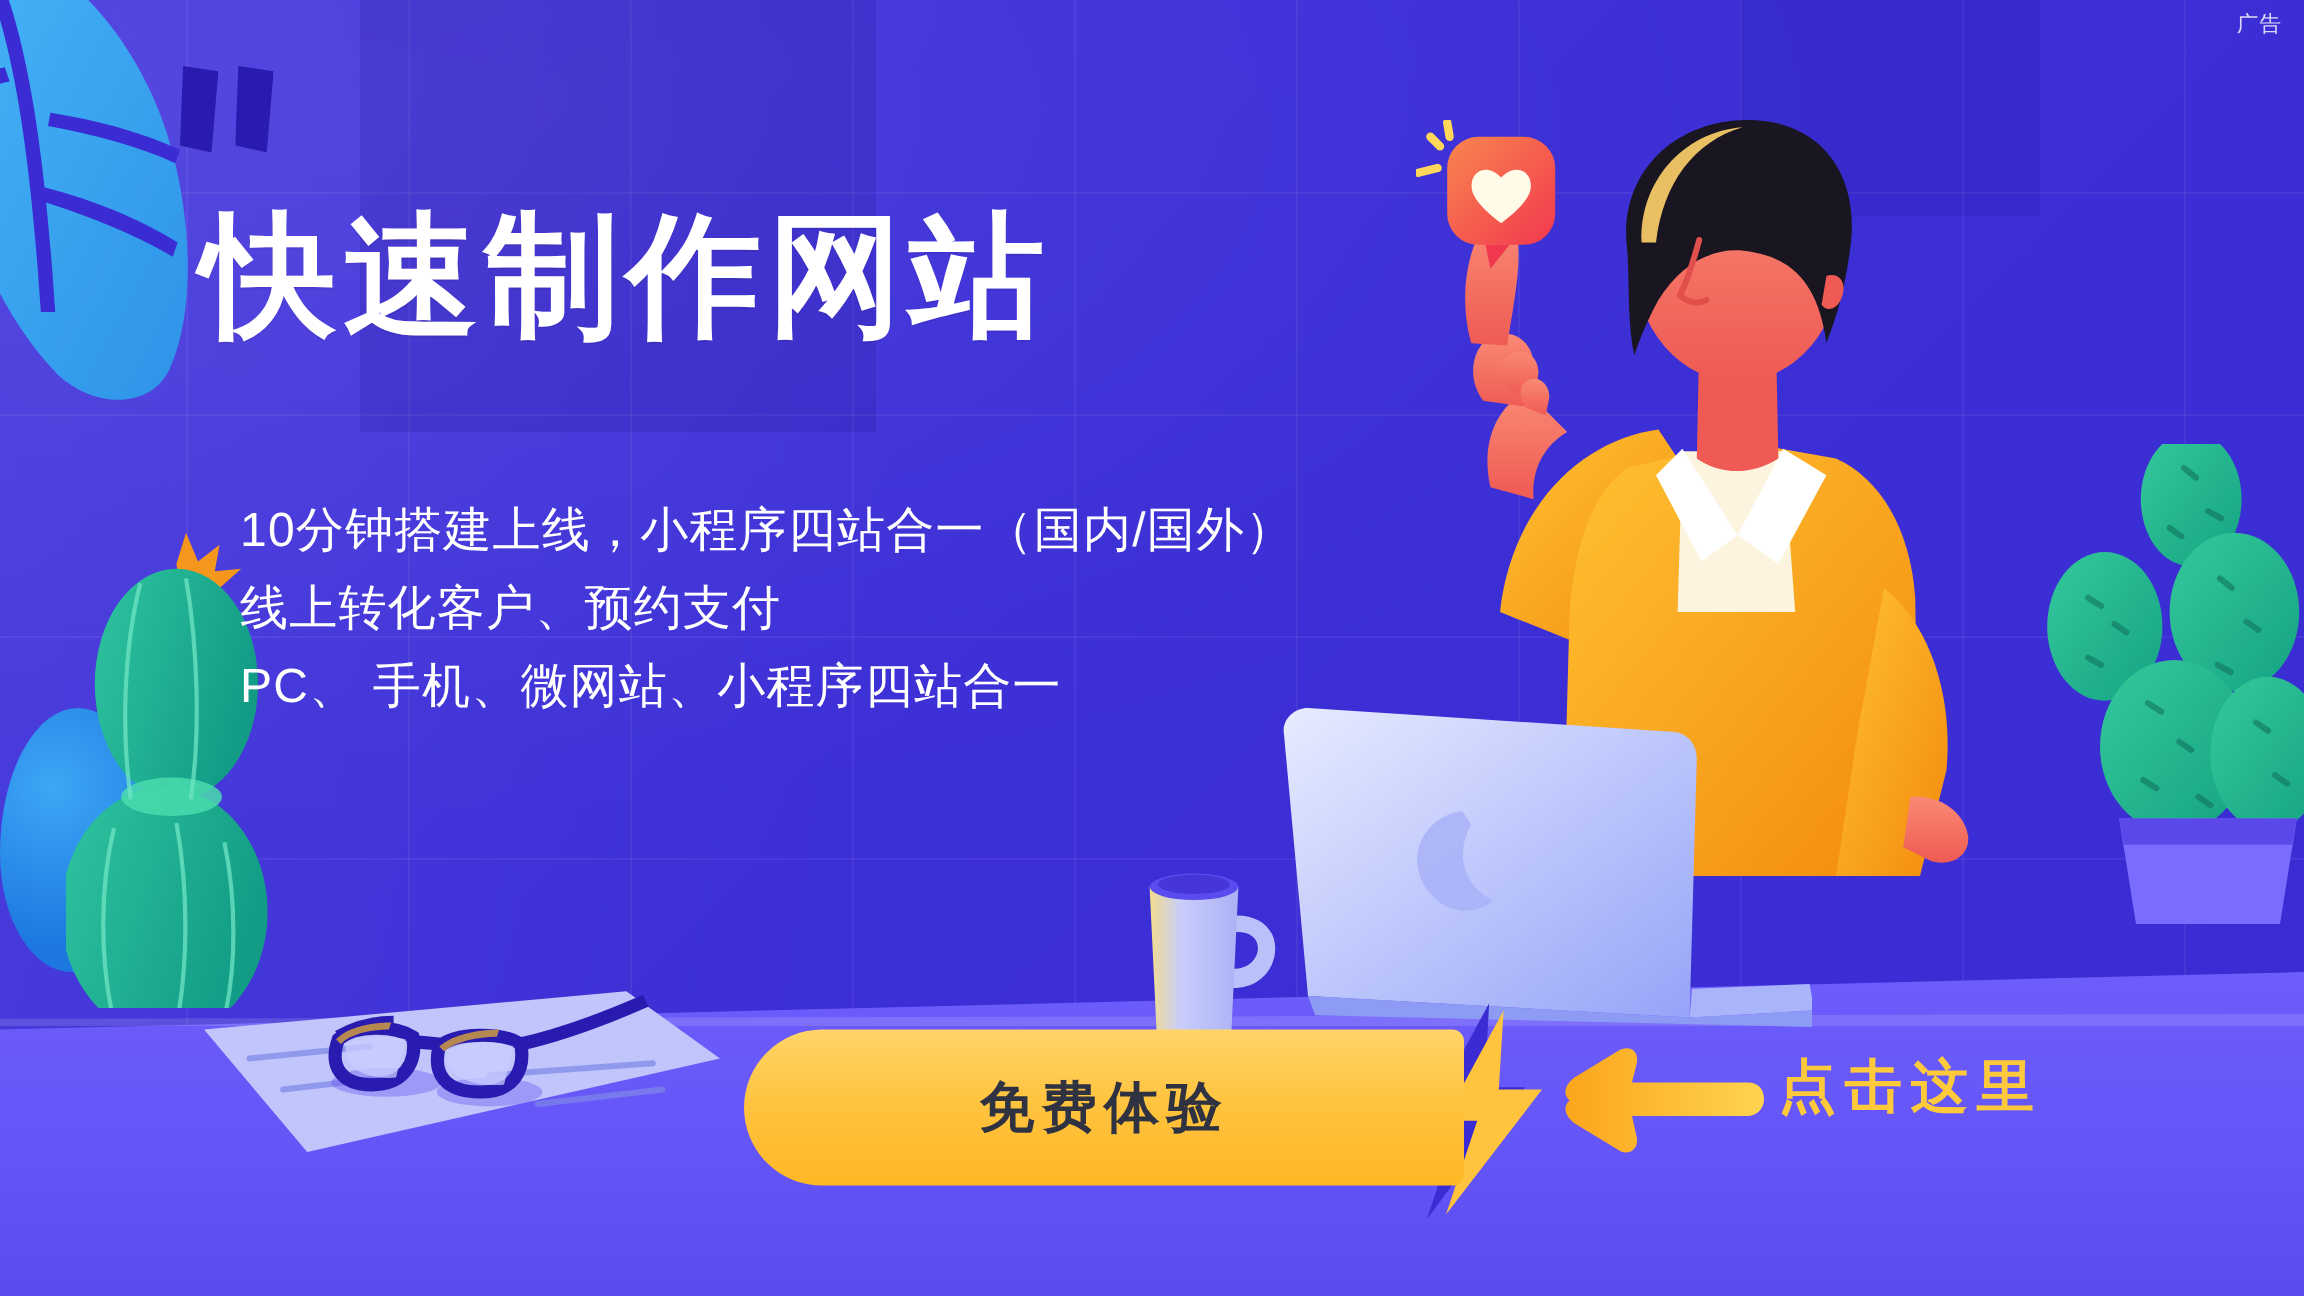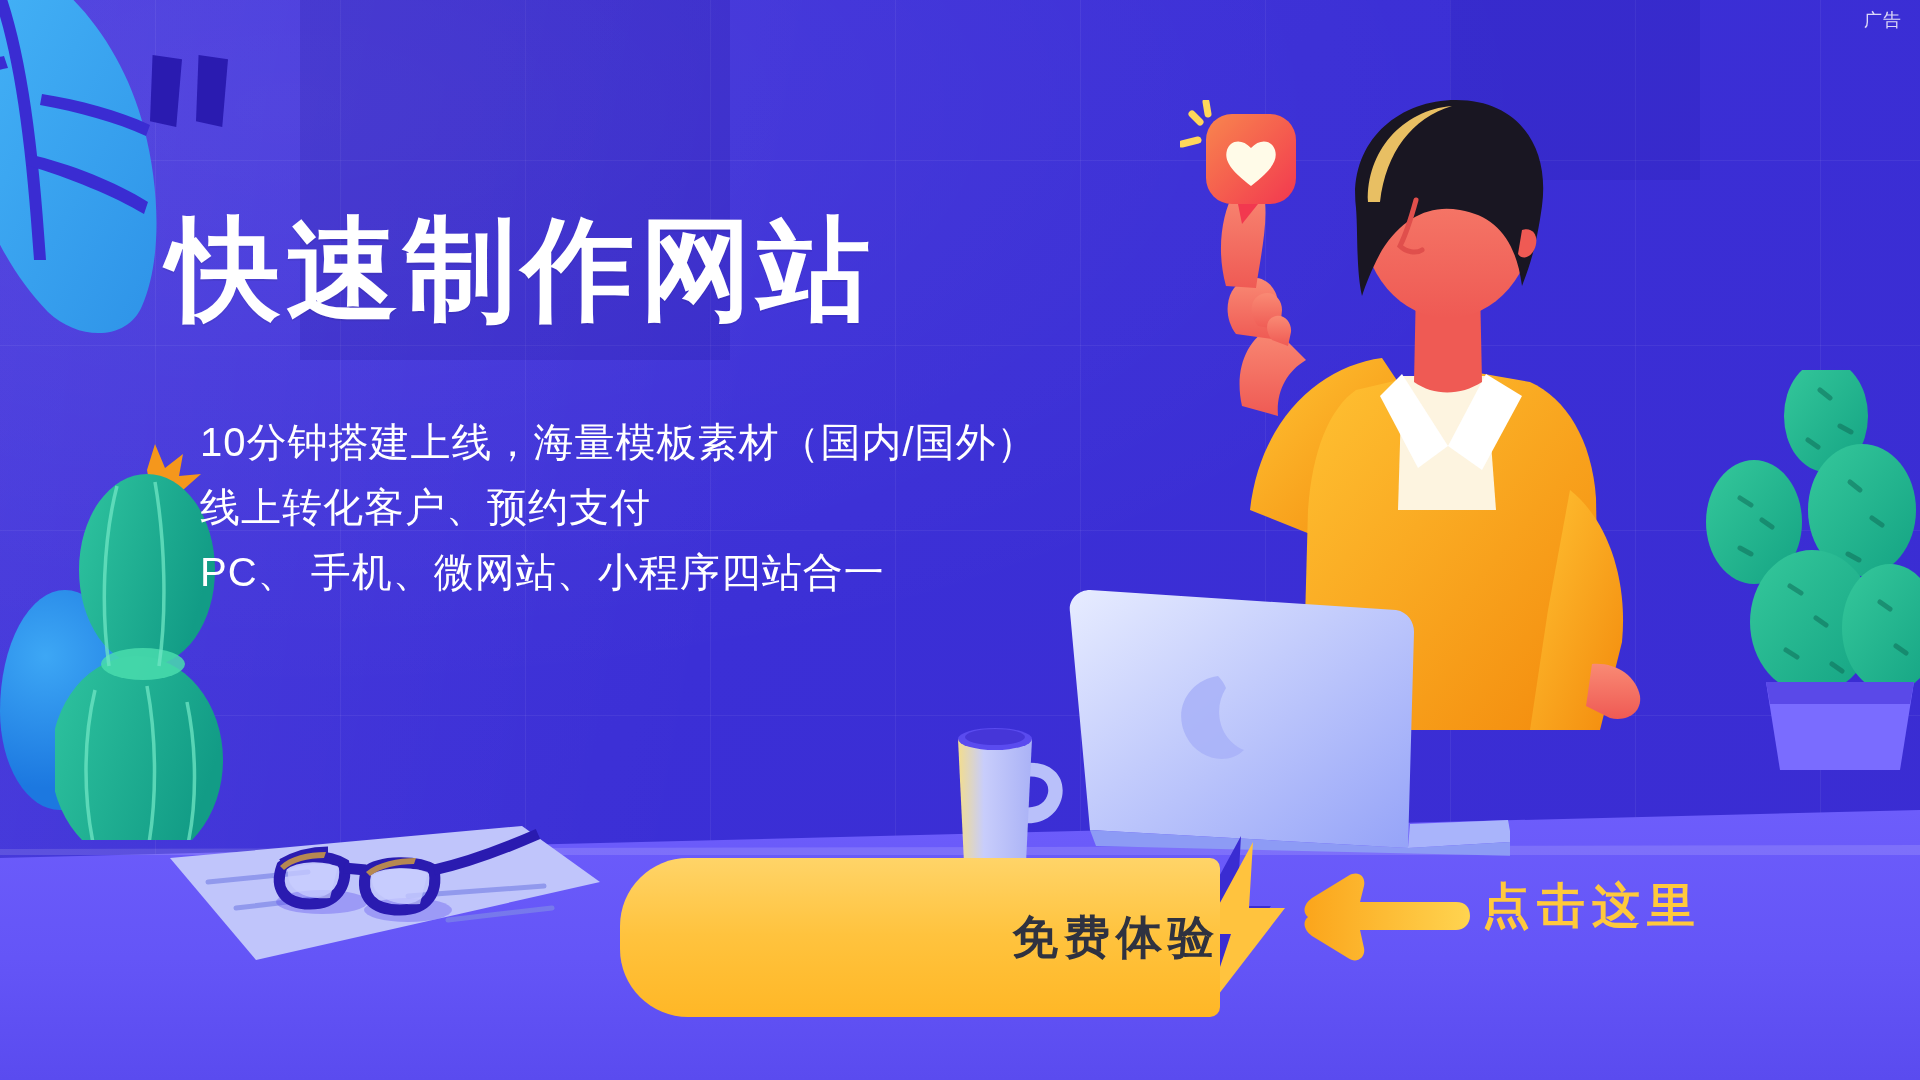--- a/index.html
+++ b/index.html
@@ -93,37 +93,36 @@
   
   .paper{ position:absolute; left:170px; top:790px; width:430px; height:180px; }
   .paper svg{ width:100%; height:100%; display:block; }
 
   
   .headline{
     position:absolute; left:168px; top:168px;
     font-size:112px; font-weight:bold; color:#ffffff;
     letter-spacing:6px; line-height:1.1; white-space:nowrap;
     text-shadow:0 2px 0 rgba(0,0,0,.06);
-    margin-top:40px;
   }
   .features{
     position:absolute; left:200px; top:410px; width:960px;
   }
   .feature-line{
     font-size:40px; color:#ffffff; line-height:1.62;
     letter-spacing:1px; white-space:nowrap; font-weight:400;
   }
 
   
   .cta-wrap{ position:absolute; left:620px; top:858px; width:700px; height:135px; }
   .cta-button{
-    position:absolute; left:0; top:0; width:600px; height:159px;
+    position:absolute; left:0; top:0; width:600px; height:130px;
     background:linear-gradient(180deg,#ffd468 0%,#ffc33e 48%,#ffb726 100%);
     border-radius:68px 10px 10px 68px;
-    display:flex; align-items:center; justify-content:flex-end;
+    display:flex; align-items:center; justify-content:center;
     cursor:pointer;
   }
   .cta-label{
     font-size:46px; font-weight:bold; color:#2f3240; letter-spacing:6px;
   }
   .bolt{ position:absolute; left:555px; top:-22px; width:120px; height:180px; }
   .bolt svg{ width:100%; height:100%; display:block; }
 
   
   .arrow{ position:absolute; left:1300px; top:872px; width:170px; height:90px; }
@@ -364,21 +363,21 @@
       <g fill="#d9a43a" opacity=".8">
         <path d="M110 76 C120 66 138 62 156 62 L154 68 C138 68 122 72 114 80 Z"></path>
         <path d="M196 82 C208 72 228 68 246 68 L244 74 C228 74 210 78 200 86 Z"></path>
       </g>
     </svg>
   </div>
 
   <div class="headline">快速制作网站</div>
 
   <div class="features">
-    <div class="feature-line">10分钟搭建上线，海量模板素材（国内/国外）</div>
+    <div class="feature-line">10分钟搭建上线，小程序四站合一（国内/国外）</div>
     <div class="feature-line">线上转化客户、预约支付</div>
     <div class="feature-line">PC、 手机、微网站、小程序四站合一</div>
   </div>
 
   <div class="cta-wrap">
     <div class="bolt">
       <svg viewBox="0 0 120 180" xmlns="http://www.w3.org/2000/svg">
         <path fill="#3a2cd2" d="M66 0 L14 96 L42 96 L14 180 L96 70 L62 70 Z"></path>
         <path fill="#ffc33e" d="M78 6 L28 98 L56 98 L30 176 L110 72 L74 72 Z"></path>
       </svg>

